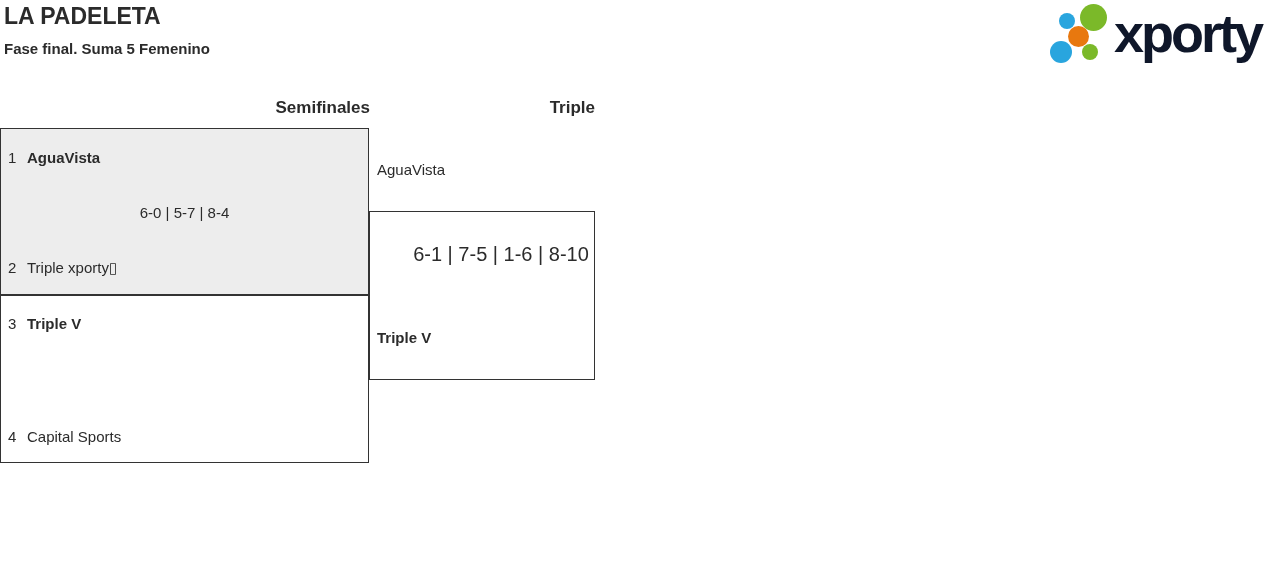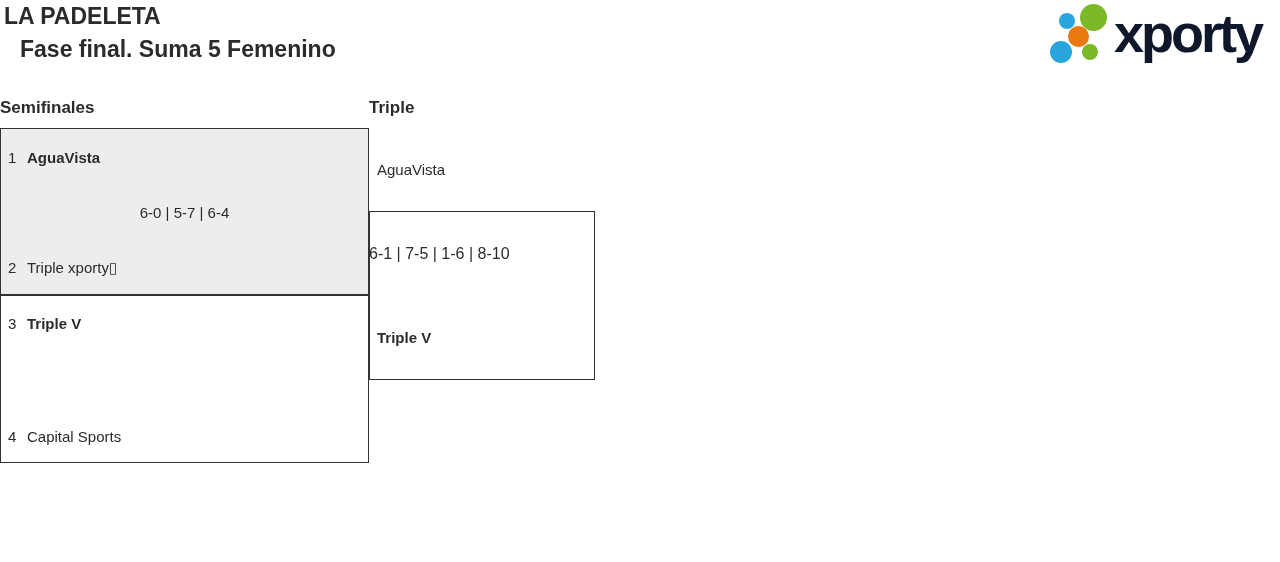--- a/index.html
+++ b/index.html
@@ -2,55 +2,55 @@
 <html><head>
 <meta charset="utf-8">
 <style>
   html,body{margin:0;padding:0;background:#fff;}
   .stage{
     position:relative;width:1280px;height:562px;overflow:hidden;background:#ffffff;
     font-family:"Liberation Sans","DejaVu Sans",sans-serif;color:#2b2b2b;padding-left:34px;
   }
   
   .page-title{position:absolute;left:4px;top:2px;font-size:23px;font-weight:bold;line-height:28px;white-space:nowrap;}
-  .page-subtitle{position:absolute;left:20px;top:35px;font-size:23px;font-weight:bold;line-height:28px;white-space:nowrap;}
+  .page-subtitle{position:absolute;left:4px;top:35px;font-size:15px;font-weight:bold;line-height:28px;white-space:nowrap;}
 
   
   .logo{position:absolute;left:1048px;top:0;width:232px;height:72px;display:block;text-decoration:none;cursor:pointer;}
   .dot{position:absolute;border-radius:50%;}
   .dot-b1{left:11px;top:13px;width:16px;height:16px;background:#29a5de;}
   .dot-g1{left:32px;top:4px;width:27px;height:27px;background:#7bb929;}
   .dot-o1{left:20px;top:26px;width:21px;height:21px;background:#e8780f;}
   .dot-b2{left:2px;top:41px;width:22px;height:22px;background:#29a5de;}
   .dot-g2{left:34px;top:44px;width:16px;height:16px;background:#7bb929;}
   .wordmark{position:absolute;left:66px;top:2px;font-size:54px;font-weight:bold;letter-spacing:-3px;color:#0f172a;line-height:62px;}
 
   
-  .round-label{position:absolute;top:97px;font-size:17px;font-weight:bold;line-height:22px;text-align:left;}
+  .round-label{position:absolute;top:97px;font-size:17px;font-weight:bold;line-height:22px;text-align:right;}
   .round-semi{left:0;width:370px;}
   .round-final{left:369px;width:226px;}
 
   .match{position:absolute;box-sizing:border-box;border:1px solid #333;}
   .match-sf1{left:0;top:128px;width:369px;height:167px;background:#ededed;}
   .match-sf2{left:0;top:295px;width:369px;height:168px;background:#ffffff;}
   .match-final{left:369px;top:211px;width:226px;height:169px;background:#ffffff;}
 
   .team-line{position:absolute;left:7px;right:7px;height:20px;line-height:20px;font-size:15px;display:flex;white-space:nowrap;overflow:hidden;}
   .seed{width:19px;font-weight:normal;flex:none;}
   .winner{font-weight:bold;}
   .score-line{position:absolute;left:0;right:0;height:20px;line-height:20px;font-size:15px;text-align:center;white-space:nowrap;}
   .sf-row-a{top:19px;}
   .sf1-score{top:74px;}
   .sf-row-b1{top:129px;}
   .sf2-row-a{top:18px;}
   .sf2-score{top:75px;}
   .sf-row-b2{top:131px;}
 
   .final-team-a{position:absolute;left:377px;top:160px;height:20px;line-height:20px;font-size:15px;white-space:nowrap;}
-  .final-score{position:absolute;left:369px;width:264px;top:244px;height:20px;line-height:20px;font-size:16px;text-align:left;white-space:nowrap;}
+  .final-score{position:absolute;left:369px;width:264px;top:244px;height:20px;line-height:20px;font-size:20px;text-align:center;white-space:nowrap;}
   .final-team-b{position:absolute;left:377px;top:328px;height:20px;line-height:20px;font-size:15px;font-weight:bold;white-space:nowrap;}
 </style>
 </head>
 <body>
 
 <div class="stage">
 
   <div class="page-title">LA PADELETA</div>
   <div class="page-subtitle">Fase final. Suma 5 Femenino</div>
 
@@ -64,21 +64,21 @@
   </a>
 
   <div class="round-label round-semi">Semifinales</div>
   <div class="round-label round-final">Triple</div>
 
   <div class="match match-sf1">
     <div class="team-line sf-row-a">
       <span class="seed">1</span>
       <span class="winner">AguaVista</span>
     </div>
-    <div class="score-line sf1-score">6-0 | 5-7 | 6-4</div>
+    <div class="score-line sf1-score">6-0 | 5-7 | 8-4</div>
     <div class="team-line sf-row-b1">
       <span class="seed">2</span>
       <span>Triple xporty▯</span>
     </div>
   </div>
 
   <div class="match match-sf2">
     <div class="team-line sf2-row-a">
       <span class="seed">3</span>
       <span class="winner">Triple V</span>

